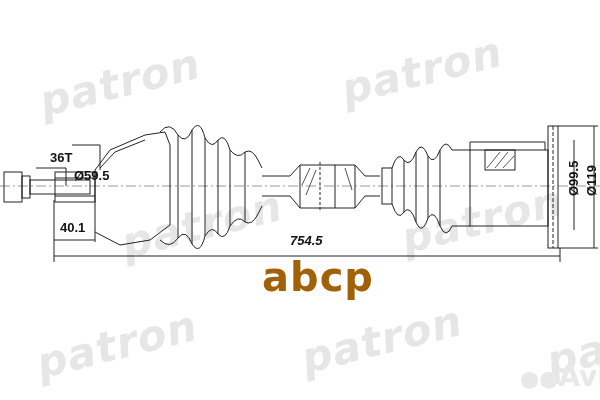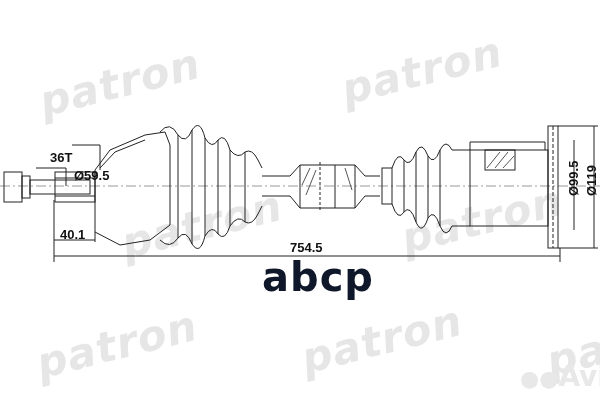--- a/index.html
+++ b/index.html
@@ -1,19 +1,19 @@
 <!DOCTYPE html>
 <html><head>
 <meta charset="utf-8">
 <style>
   html,body{margin:0;padding:0;background:#fff;}
   body{width:600px;height:400px;position:relative;overflow:hidden;font-family:"Liberation Sans",sans-serif;}
   .wm{position:absolute;color:#e6e6e6;font-family:"DejaVu Sans",sans-serif;font-weight:bold;font-style:italic;transform:rotate(-14deg);letter-spacing:1px;white-space:nowrap;}
   .wm.patron{font-size:42px;}
-  .wm-abcp{position:absolute;color:#0f172a;font-family:"DejaVu Sans",sans-serif;font-weight:bold;font-size:40px;letter-spacing:1px;}
+  .wm-abcp{position:absolute;color:#a16207;font-family:"DejaVu Sans",sans-serif;font-weight:bold;font-size:40px;letter-spacing:1px;}
   .wm-avito{position:absolute;color:#e8e8e8;font-family:"DejaVu Sans",sans-serif;font-weight:bold;font-size:28px;}
   .dim{position:absolute;font-family:"Liberation Sans",sans-serif;font-size:13px;color:#111;font-weight:bold;}
   .vdim{transform:rotate(-90deg);transform-origin:left top;}
   svg{position:absolute;left:0;top:0;}
 </style>
 </head>
 <body>
 
 <div class="wm patron" style="left:38px;top:58px;">patron</div>
 <div class="wm patron" style="left:340px;top:46px;">patron</div>
@@ -93,16 +93,16 @@
 
     <line x1="558" y1="126" x2="598" y2="126"></line>
     <line x1="558" y1="248" x2="598" y2="248"></line>
     <line x1="594" y1="126" x2="594" y2="248"></line>
     <line x1="574" y1="140" x2="574" y2="230"></line>
   </g>
 </svg>
 
 <div class="dim" style="left:50px;top:150px;">36T</div>
 <div class="dim" style="left:74px;top:128px;margin-top:40px;">Ø59.5</div>
-<div class="dim" style="left:60px;top:227px;">40.1</div>
-<div class="dim" style="left:290px;top:240px;">754.5</div>
+<div class="dim" style="left:60px;top:220px;">40.1</div>
+<div class="dim" style="left:290px;top:233px;font-style:italic;">754.5</div>
 <div class="dim vdim" style="left:566px;top:196px;">Ø99.5</div>
 <div class="dim vdim" style="left:584px;top:196px;">Ø119</div>
 
 </body></html>

